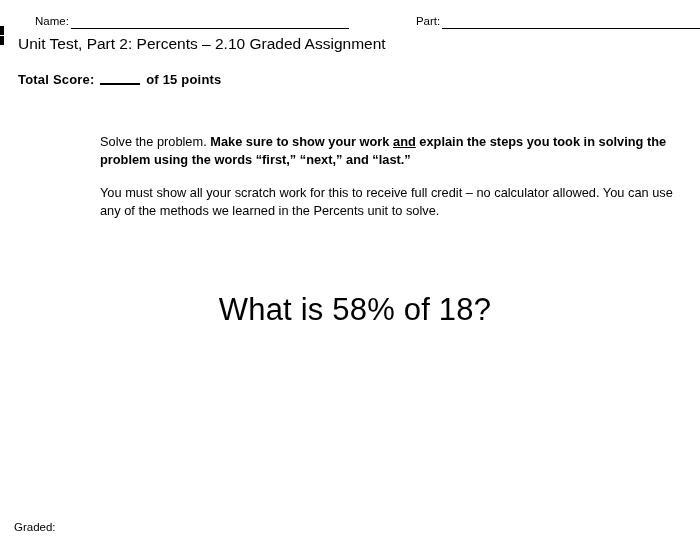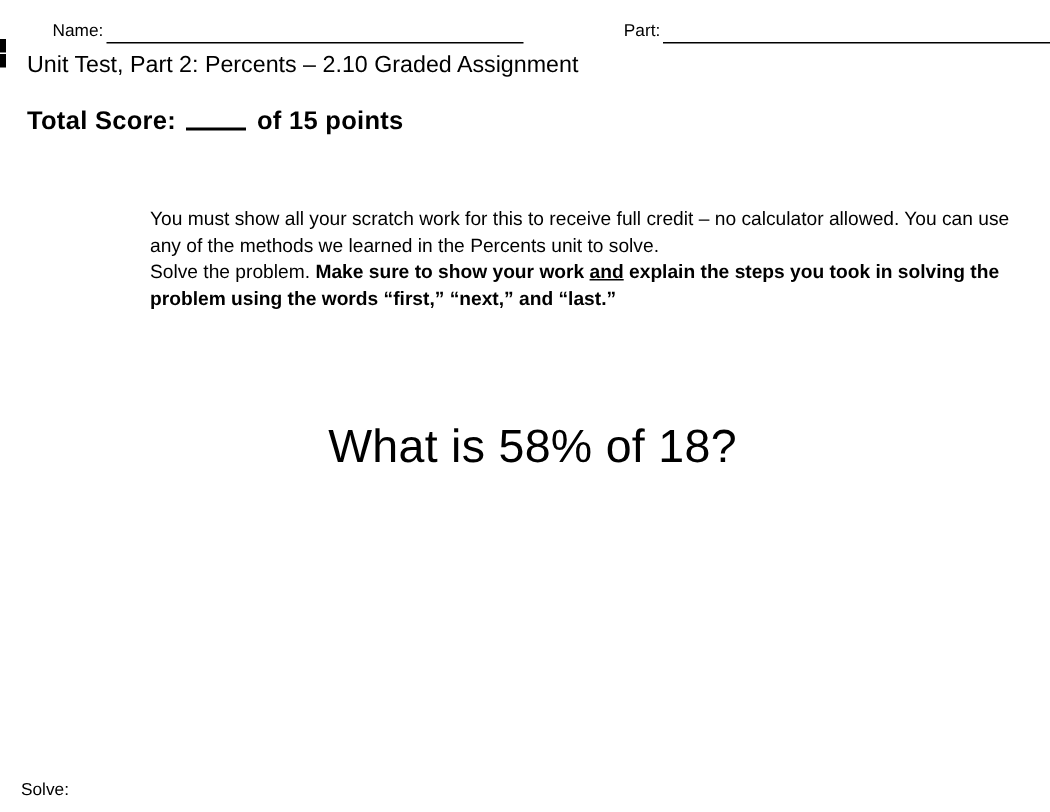--- a/index.html
+++ b/index.html
@@ -66,21 +66,21 @@
   }
 
   .intro {
     font-size: 12.6px;
     line-height: 1.35;
     margin: 12px 0 0 4px;
     max-width: 640px;
   }
 
   .score-line {
-    font-size: 17px;
+    font-size: 13px;
     font-weight: bold;
     margin: 18px 0 0 4px;
     letter-spacing: 0.2px;
   }
   .score-blank {
     display: inline-block;
     border-bottom: 2px solid #000;
     width: 40px;
     height: 12px;
     margin: 0 2px;
@@ -153,23 +153,23 @@
   <div class="doc-subtitle">Unit Test, Part 2: Percents – 2.10 Graded Assignment</div>
 
 
   <div class="score-line">
     <span>Total Score:</span>
     <span class="score-blank"></span>
     <span>of 15 points</span>
   </div>
 
   <div class="body-block">
-    <div class="body-para second">You must show all your scratch work for this to receive full credit – no calculator allowed. You can use any of the methods we learned in the Percents unit to solve.</div>
     <div class="body-para">
       <span>Solve the problem. </span><span class="b">Make sure to show your work </span><span class="bu">and</span><span class="b"> explain the steps you took in solving the problem using the words “first,” “next,” and “last.”</span>
     </div>
+    <div class="body-para second">You must show all your scratch work for this to receive full credit – no calculator allowed. You can use any of the methods we learned in the Percents unit to solve.</div>
   </div>
 
   <div class="question">What is 58% of 18?</div>
 
-  <div class="answer-label">Solve:</div>
+  <div class="answer-label">Graded:</div>
 
 </div>
 
 </body></html>

